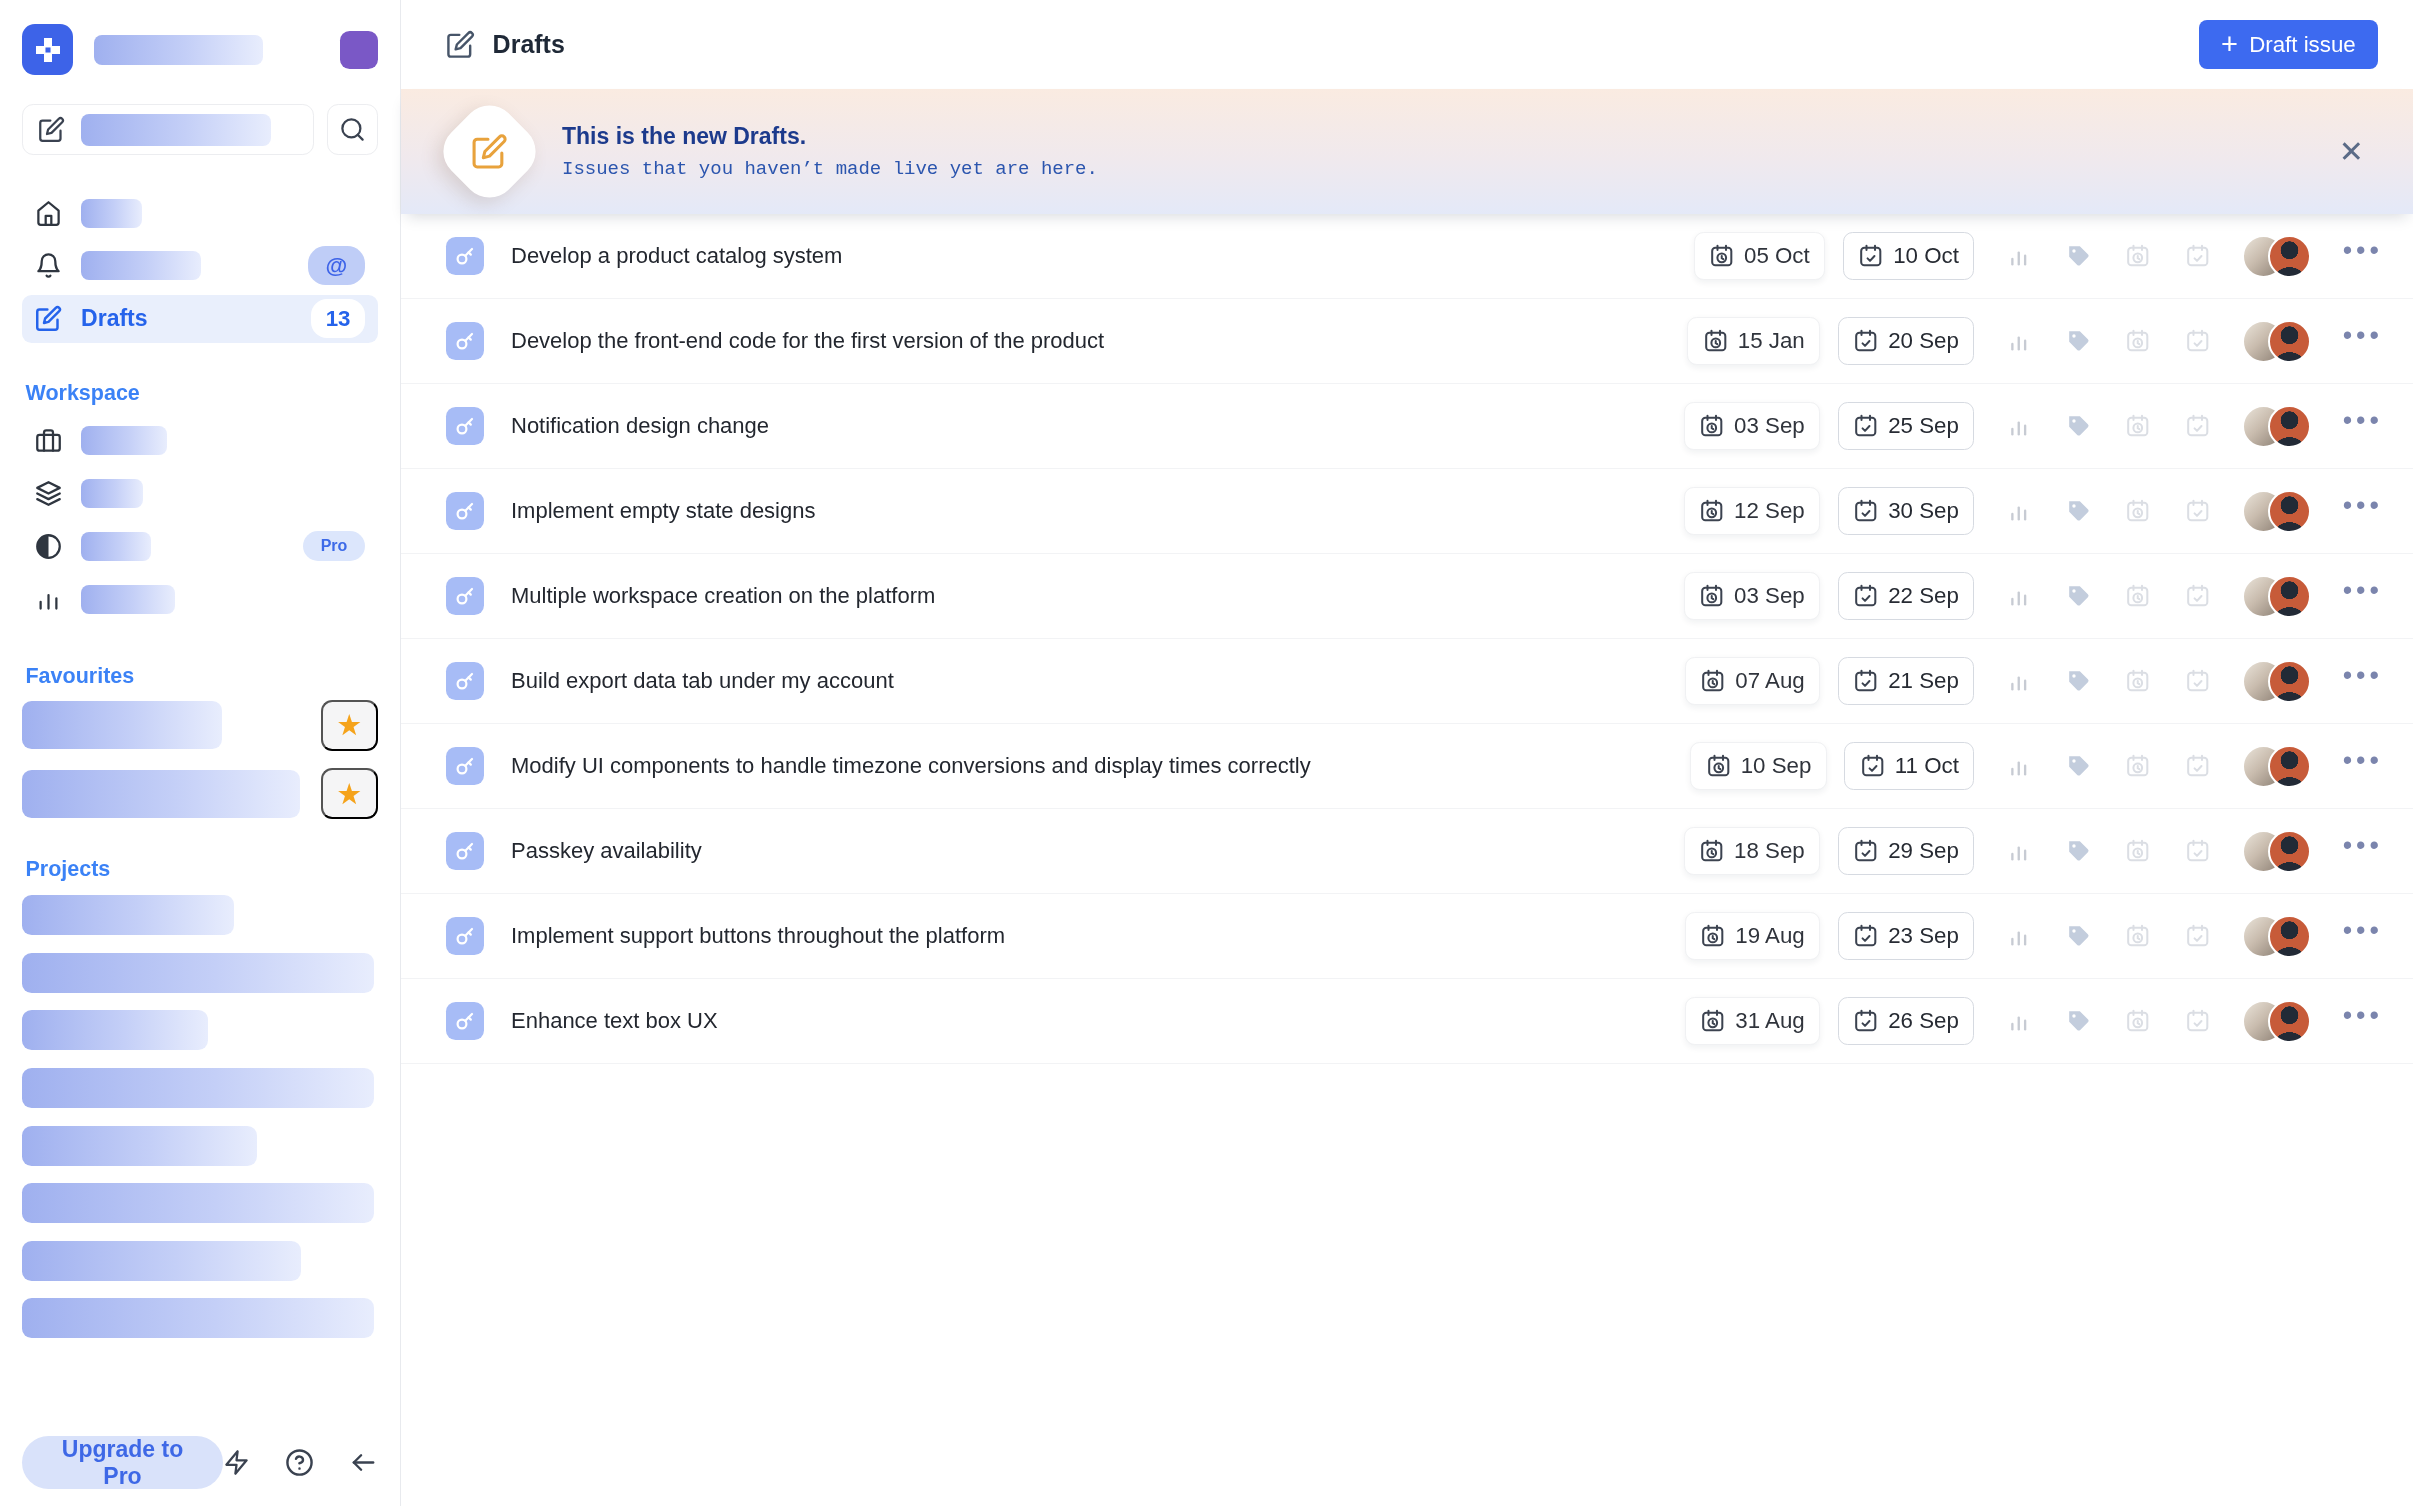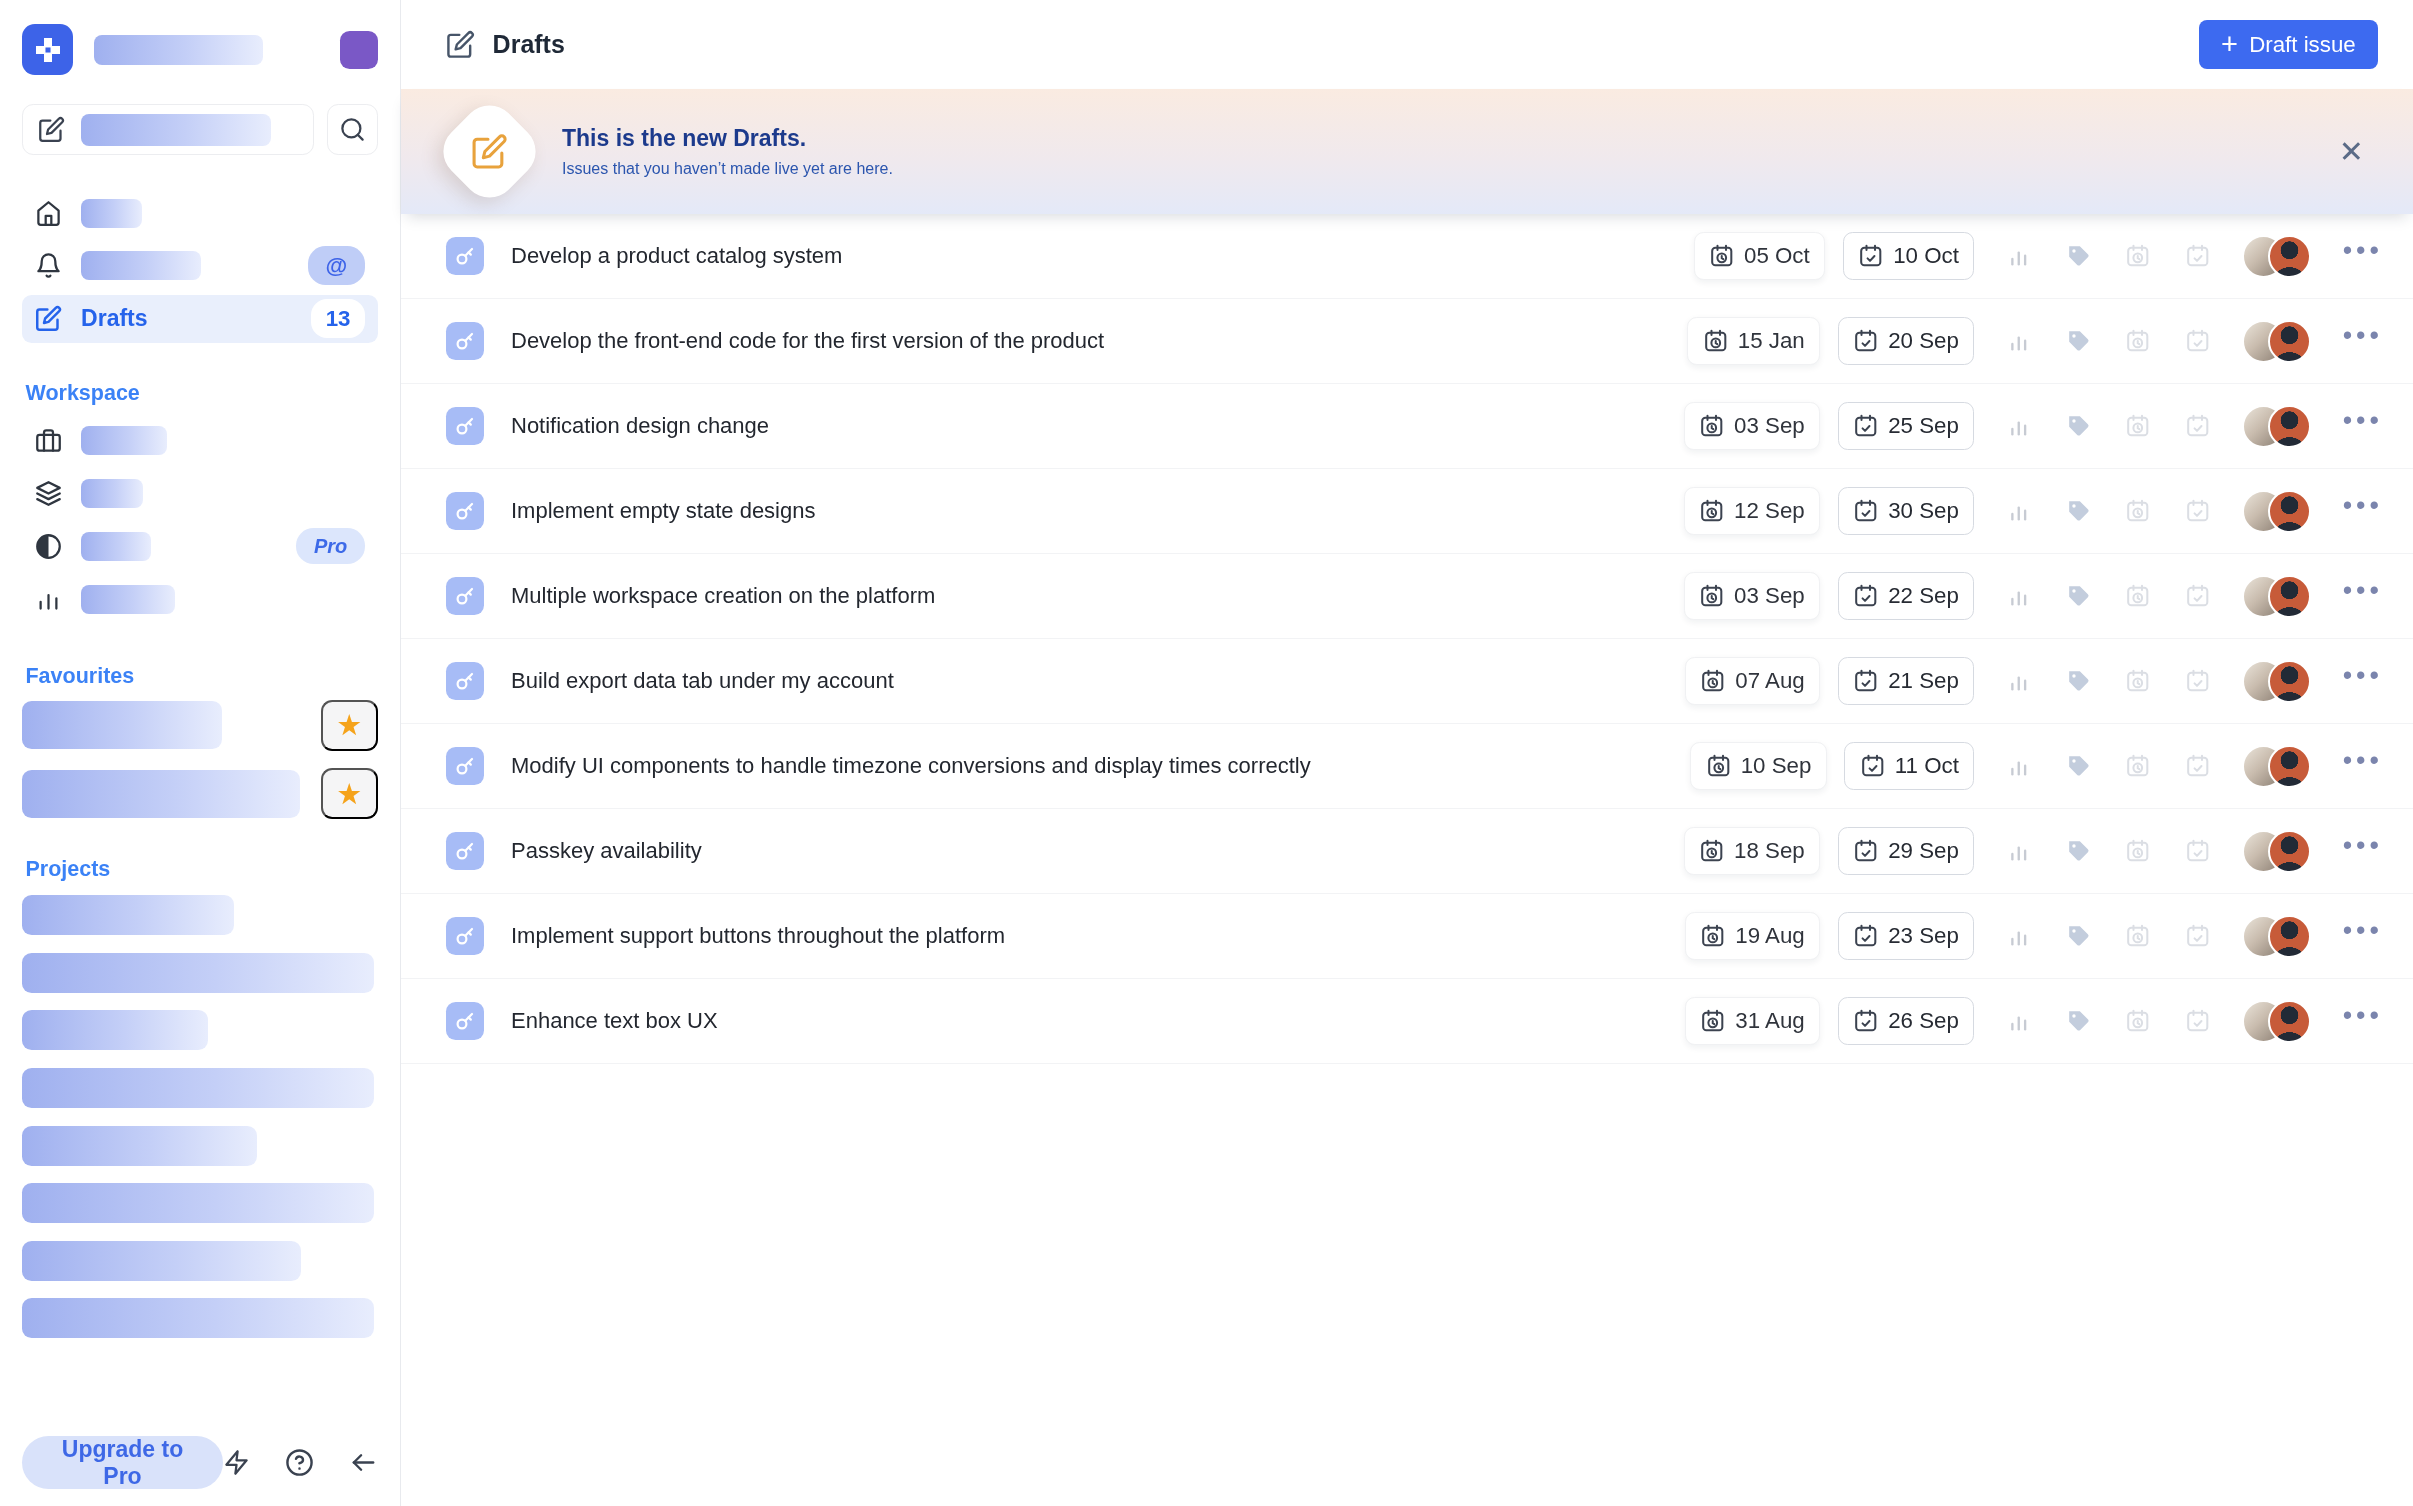--- a/index.html
+++ b/index.html
@@ -32,21 +32,21 @@
   .nav-label-active { color:#2563EB; font-size:23px; font-weight:700; }
   .count-pill { margin-left:auto; background:#fff; color:#2563EB; font-weight:700;
     font-size:22.3px; border-radius:16px; padding:6.4px 14.4px; }
   .at-pill { margin-left:auto; background:#BFCDF7; color:#3D63E8; font-weight:700;
     font-size:22.3px; border-radius:17.6px; padding:6.4px 17.6px; }
 
   .section-label { color:#3b82f6; font-size:21.5px; font-weight:700; margin:38px 0 8px 3.2px; }
   .ws-item { display:flex; align-items:center; height:53px; padding:0 12.8px; gap:19px; }
   .ws-item .skel { height:29px; }
   .pro-pill { margin-left:auto; background:#DCE6FC; color:#3D6AE8; font-weight:700;
-    font-size:20px; border-radius:17.6px; padding:6.4px 17.6px;font-style:italic; }
+    font-size:16px; border-radius:17.6px; padding:6.4px 17.6px; }
 
   .fav-item { display:flex; align-items:center; justify-content:space-between; margin:11.2px 0 17.6px 0; }
   .fav-item .skel { height:48px; border-radius:9.6px; }
   .star-btn { width:57px; height:51px; border-radius:11.2px; background:#F5F5F6;
     display:flex; align-items:center; justify-content:center; font-size:29px; color:#F5A31B; }
 
   .proj-list { margin-top:12.8px; display:flex; flex-direction:column; gap:17.6px; }
   .proj-list .skel { height:40px; border-radius:9.6px; }
 
   .sb-bottom { position:absolute; left:22.3px; right:22.3px; bottom:17.6px;
@@ -65,21 +65,21 @@
   .draft-issue-btn .plus { font-size:29px; font-weight:400; line-height:1; }
 
   .banner { position:relative; height:125px; display:flex; align-items:center; padding-left:48px;
     background:linear-gradient(180deg,#FAEBE1 0%,#F0E9ED 55%,#E4E9F8 100%);
     box-shadow:0 8px 14.4px -6.4px rgba(30,41,59,.18); z-index:2; }
   .squircle { width:81px; height:81px; background:#fff; border-radius:27px; transform:rotate(45deg);
     box-shadow:0 8px 17.6px rgba(120,90,60,.18); display:flex; align-items:center; justify-content:center; }
   .squircle svg { transform:rotate(-45deg); }
   .banner-text { margin-left:32px; }
   .banner-title { color:#1C3A8C; font-size:23px; font-weight:700; margin-bottom:8px; }
-  .banner-sub { color:#2B55AE; font-size:16px; }
+  .banner-sub { color:#2B55AE; font-size:19px;font-family:Liberation Mono, monospace; }
   .banner-close { position:absolute; right:49px; top:50%; transform:translateY(-50%);
     color:#5B6B87; font-size:30px; background:none; border:none; line-height:1; }
 
   .issue-list { flex:1; overflow:hidden; background:#fff; }
   .issue-row { height:85px; display:flex; align-items:center; padding:0 30px 0 45px;
     border-bottom:1.6px solid #F2F3F5; background:#fff; }
   .type-icon { width:38px; height:38px; border-radius:9.6px; background:#A7BCF6;
     display:flex; align-items:center; justify-content:center; flex-shrink:0; }
   .issue-title { margin-left:27px; font-size:22px; color:#23272F; white-space:nowrap;
     overflow:hidden; text-overflow:ellipsis; }

